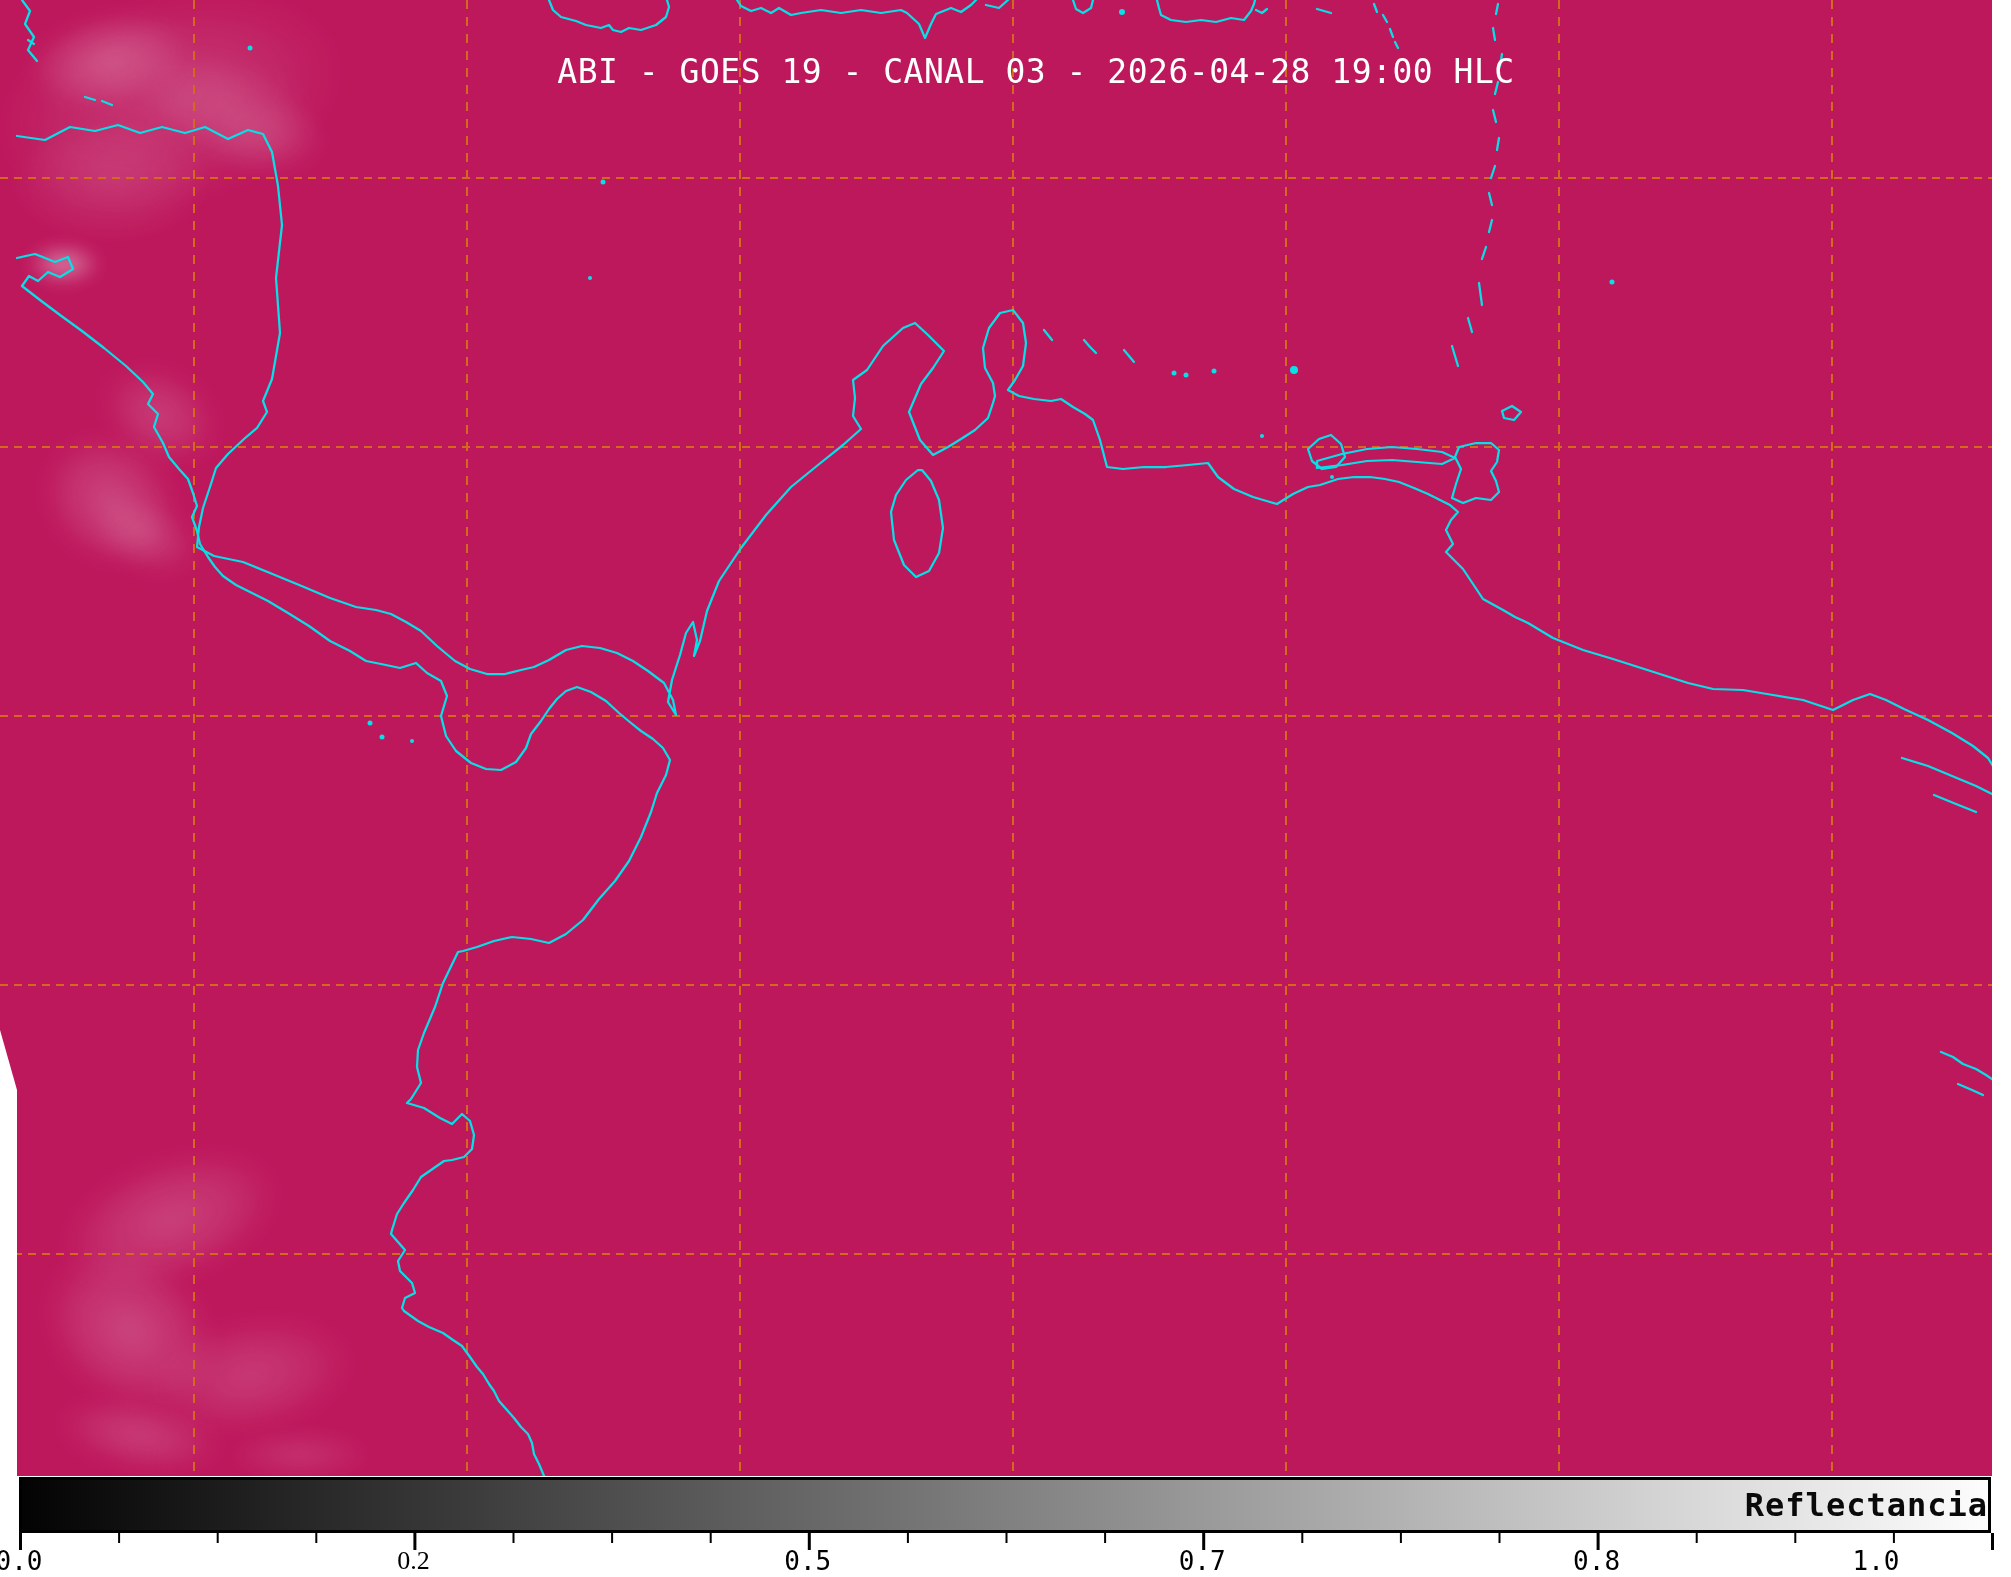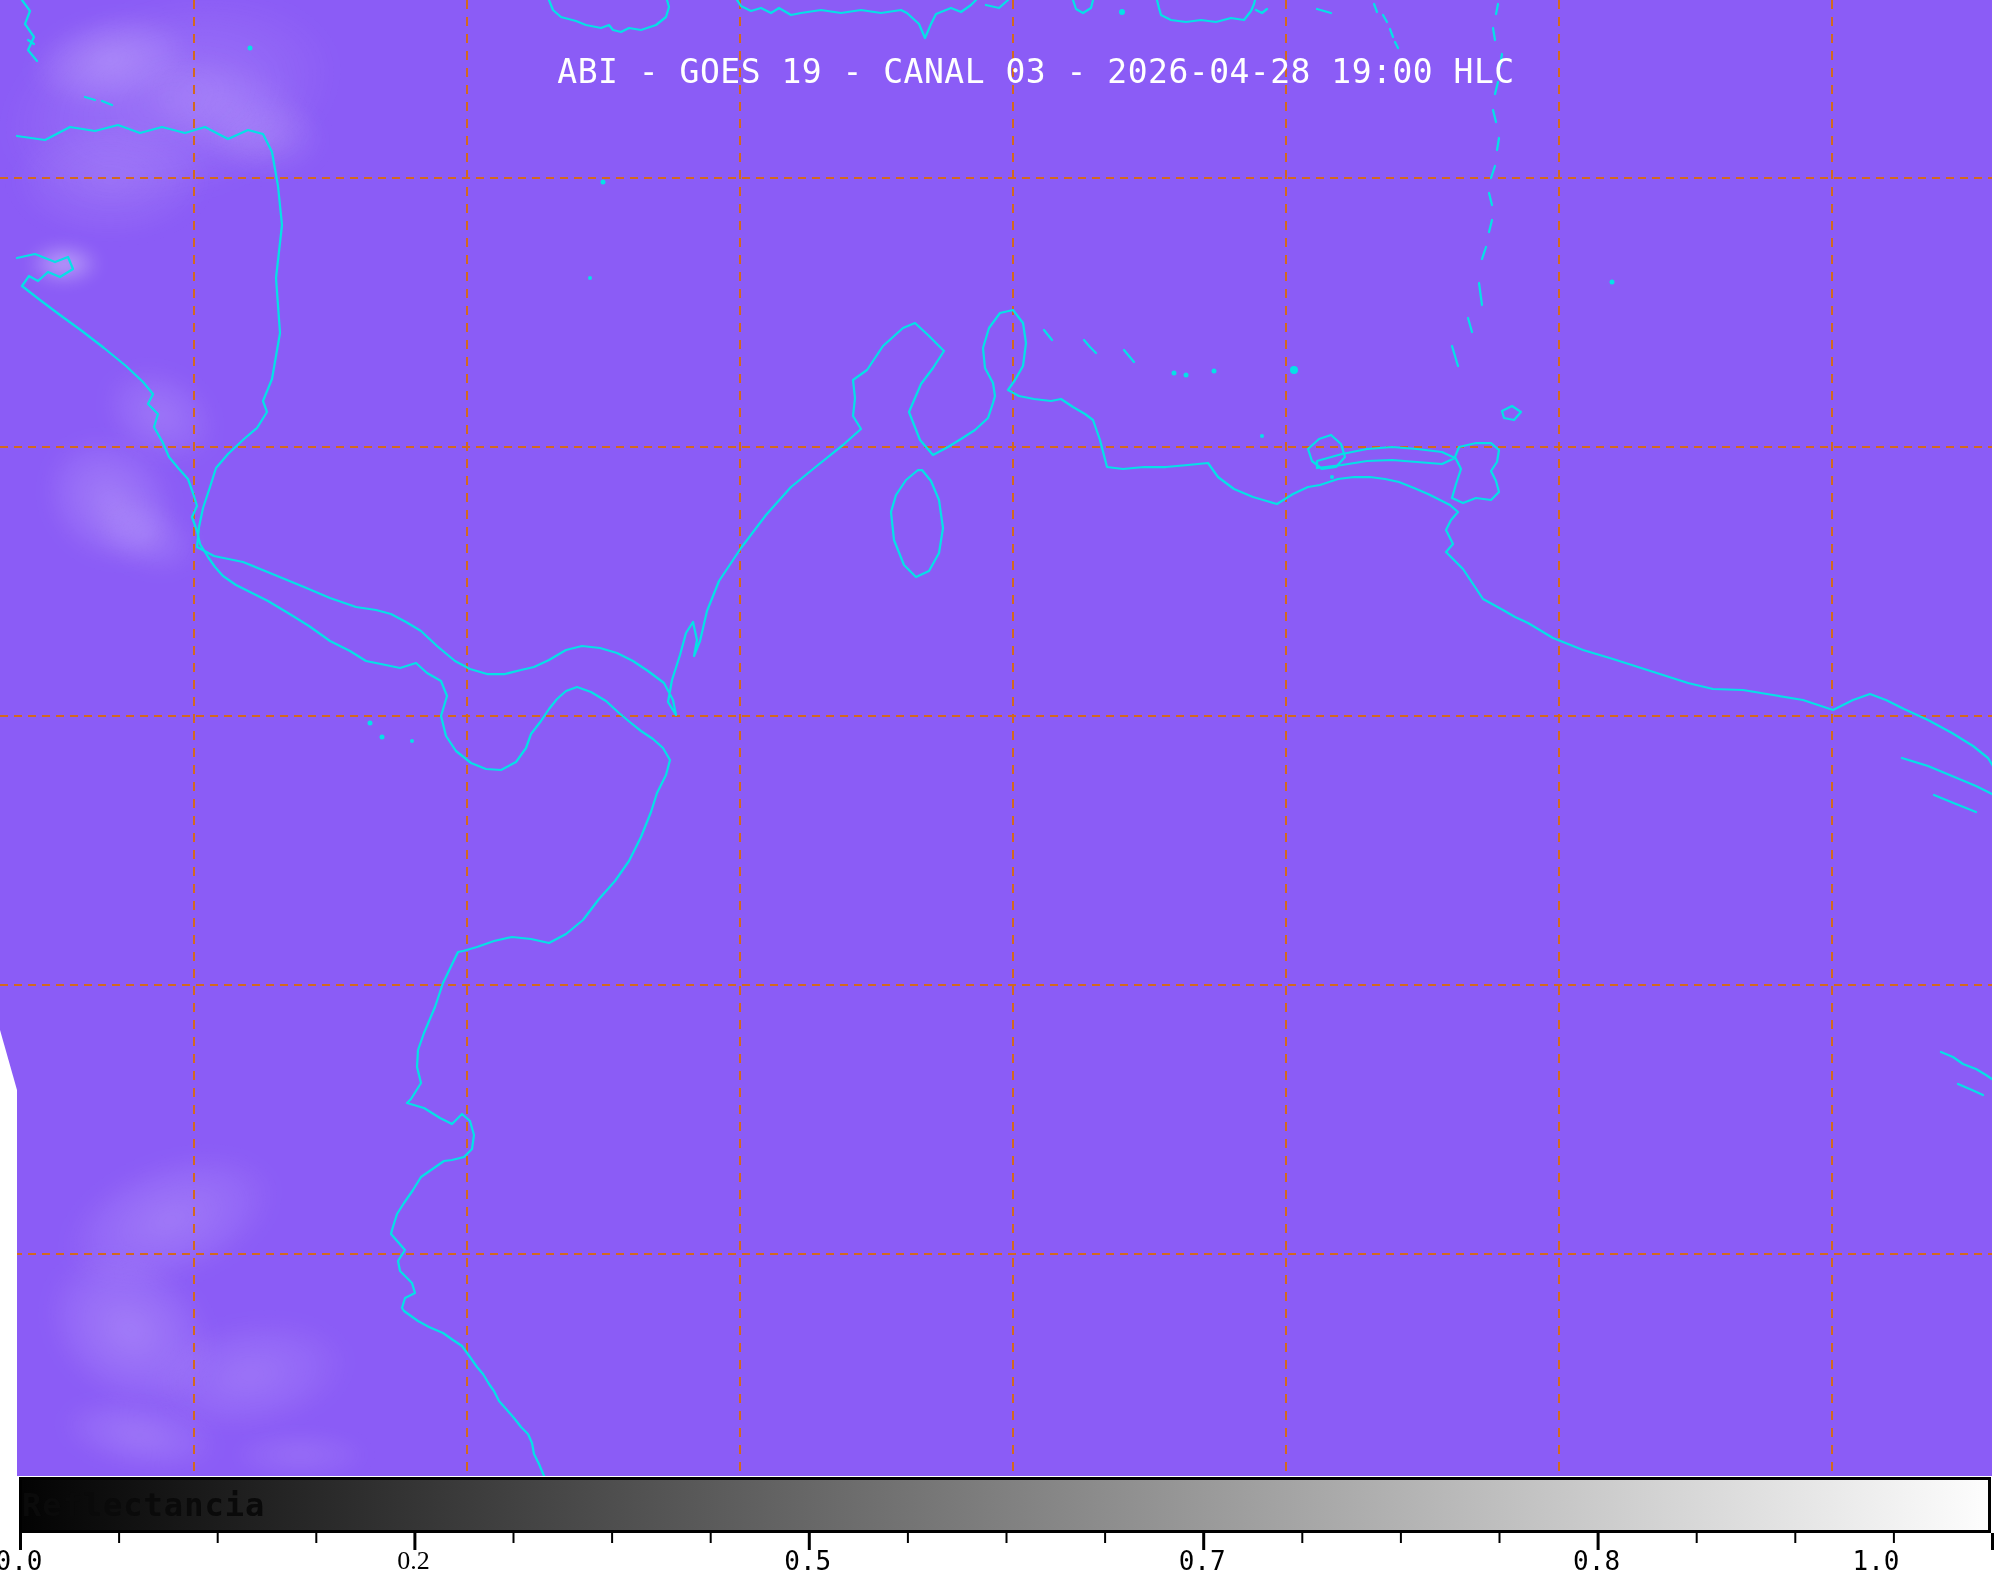--- a/index.html
+++ b/index.html
@@ -2,35 +2,35 @@
 <html><head>
 <meta charset="utf-8">
 <style>
   html,body{margin:0;padding:0}
   body{
     width:2011px;height:1577px;position:relative;overflow:hidden;
     background:#ffffff;font-family:"DejaVu Sans Mono","Liberation Mono",monospace;
   }
   .map{
     position:absolute;left:0;top:0;width:1992px;height:1476px;
-    background:#8b5cf6;overflow:hidden;
+    background:#be185d;overflow:hidden;
   }
   .cloud{position:absolute;border-radius:50%;filter:blur(8px);pointer-events:none}
   .map-svg{position:absolute;left:0;top:0}
   .map-title{
     position:absolute;top:52px;left:0;width:2072px;text-align:center;
     color:#ffffff;font-size:33px;letter-spacing:0.5px;white-space:pre;
   }
   .logo{position:absolute;left:1630px;top:1238px;width:300px;height:238px}
   .right-margin{position:absolute;left:1992px;top:0;width:19px;height:1577px;background:#fff}
   .colorbar{
     position:absolute;left:19px;top:1477px;width:1972px;height:56px;
     background:linear-gradient(to right,#030303,#fdfdfd);
     border:3px solid #000;box-sizing:border-box;
-    display:flex;align-items:center;justify-content:flex-start;
+    display:flex;align-items:center;justify-content:flex-end;
   }
   .colorbar-label{font-weight:bold;font-size:32px;color:#0a0a0a;letter-spacing:1px}
   .cb-ticks{position:absolute;left:19px;top:1533px}
   .cb-label{
     position:absolute;top:1546px;transform:translateX(-50%);
     font-size:26px;color:#000;white-space:pre;
   }
 </style>
 </head>
 <body>

